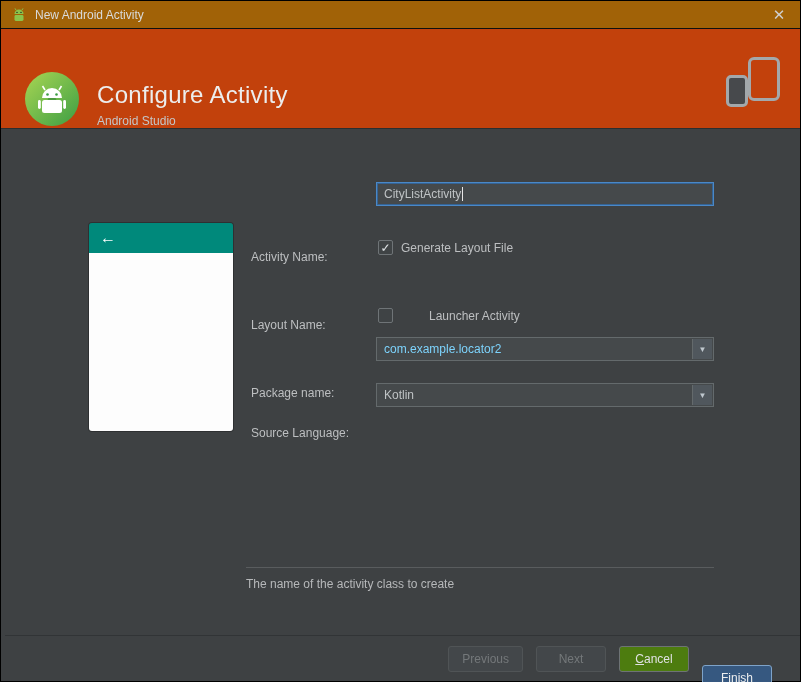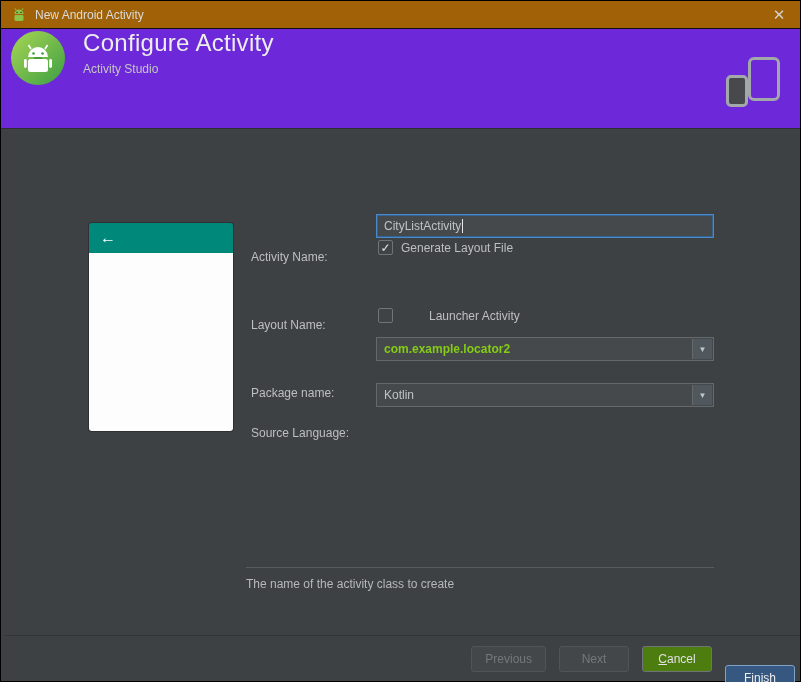--- a/index.html
+++ b/index.html
@@ -8,21 +8,21 @@
 
   .window { position:relative; width:801px; height:682px; background:#3e4143; border:1px solid #000; }
 
   
   .titlebar { height:28px; background:#a16207; display:flex; align-items:center; padding:0 10px;
               color:#d9dadb; font-size:12px; border-bottom:1px solid #101010; }
   .titlebar .app-icon { width:16px; height:16px; margin-right:8px; flex:0 0 auto; }
   .titlebar .close { margin-left:auto; color:#d0d0d0; font-size:15px; width:22px; text-align:center; cursor:pointer; }
 
   
-  .header { height:100px; background:#6d28d9; display:flex; align-items:flex-start; padding:0 6px;
+  .header { height:100px; background:#c2410c; display:flex; align-items:flex-end; padding:0 20px;
             border-bottom:1px solid #2c2e30; position:relative; }
   .logo { width:58px; height:58px; margin:0 16px 0 2px; flex:0 0 auto; }
   .header-title { color:#eceded; font-size:24px; font-weight:400; letter-spacing:.3px; }
   .header-subtitle { color:#c4c6c8; font-size:12px; margin-top:5px; }
   .device-icon { position:absolute; right:20px; top:28px; width:54px; height:48px; }
   .device-icon .tablet { position:absolute; right:0; top:0; width:32px; height:44px;
                          border:3px solid #a3a8ab; border-radius:6px; }
   .device-icon .phone  { position:absolute; left:0; bottom:-2px; width:22px; height:32px;
                          border:3px solid #a3a8ab; border-radius:5px; background:#47494c; }
 
@@ -38,38 +38,38 @@
   .preview-body { height:178px; background:#fdfdfd; }
 
   
   .flabel { position:absolute; color:#bdbfc1; font-size:12px;margin-top:44px; }
   .field { position:absolute; left:375px; width:338px; height:24px; background:#45494b;
            border:1px solid #646a6c; color:#bfc3c5; font-size:12px; display:flex;
            align-items:center; padding:0 7px; }
   .field.focused { border:1px solid #4a88c7; box-shadow:0 0 0 1px #356394 inset; }
   .caret { display:inline-block; width:1px; height:14px; background:#e6e6e6; margin-left:1px; }
   .combo { padding-right:24px; }
-  .combo .dim { color:#84cc16;font-weight:bold; }
+  .combo .dim { color:#7dd3fc; }
   .combo-arrow { position:absolute; right:1px; top:1px; bottom:1px; width:20px; background:#50575d;
                  border-left:1px solid #646a6c; display:flex; align-items:center; justify-content:center;
                  color:#bfc7ce; font-size:8px; cursor:pointer; }
 
   .checkbox-row { position:absolute; display:flex; align-items:center; gap:8px; }
   .checkbox { width:15px; height:15px; background:#3f4345; border:1px solid #6f7477; border-radius:2px;
               display:flex; align-items:center; justify-content:center; color:#dfe3e6;
               font-size:12px; line-height:1; cursor:pointer; }
   .checkbox-label { color:#bdbfc1; font-size:12px; }
 
   .divider { position:absolute; left:245px; top:437px; width:468px; height:1px; background:#595c5e; }
   .help-text { position:absolute; left:245px; top:447px; font-size:12px; color:#b6b8ba; }
 
   
   .footer { position:absolute; left:4px; right:0; bottom:0; height:46px; background:#3e4143;
             border-top:1px solid #313436; display:flex; align-items:center;
-            justify-content:flex-end; gap:13px; padding-right:5px; }
+            justify-content:flex-end; gap:13px; padding-right:28px; }
   .btn { height:26px; min-width:70px; padding:0 13px; font-size:12px; border-radius:3px;
          background:#4c5052; border:1px solid #5e6264; color:#c0c2c4; cursor:pointer;
          font-family:"Liberation Sans",sans-serif; }
   .btn.disabled { color:#74787a; border-color:#505456; background:#43474a; cursor:default; }
   .btn.cancel { background:#4d7c0f; border-color:#6e7375; color:#e0e2e3; }
   .btn.finish { background:#365880; border-color:#7ea3c9; color:#ebedee;margin-top:39px; }
   .btn.mnemonic::first-letter { text-decoration:underline; }
 </style>
 </head>
 <body>
@@ -103,39 +103,39 @@
       <line x1="22" y1="20" x2="19.5" y2="16" stroke="#ffffff" stroke-width="1.6"></line>
       <line x1="36" y1="20" x2="38.5" y2="16" stroke="#ffffff" stroke-width="1.6"></line>
       <circle cx="24.5" cy="24.5" r="1.3" fill="#3c9e44"></circle>
       <circle cx="33.5" cy="24.5" r="1.3" fill="#3c9e44"></circle>
       <rect x="19" y="30" width="20" height="13" rx="2.5" fill="#ffffff"></rect>
       <rect x="15" y="30" width="2.8" height="9" rx="1.4" fill="#ffffff"></rect>
       <rect x="40.2" y="30" width="2.8" height="9" rx="1.4" fill="#ffffff"></rect>
     </svg>
     <div>
       <div class="header-title">Configure Activity</div>
-      <div class="header-subtitle">Activity Studio</div>
+      <div class="header-subtitle">Android Studio</div>
     </div>
     <div class="device-icon">
       <div class="tablet"></div>
       <div class="phone"></div>
     </div>
   </div>
 
   <div class="content">
 
     <div class="preview">
       <div class="preview-header">
         <span class="back">←</span>
       </div>
       <div class="preview-body"></div>
     </div>
 
     <div class="flabel" style="left:250px; top:76px;">Activity Name:</div>
-    <div class="field focused" style="top:84px;">
+    <div class="field focused" style="top:52px;">
       <span>CityListActivity</span>
       <span class="caret"></span>
     </div>
 
     <div class="checkbox-row" style="left:377px; top:110px;">
       <span class="checkbox">
         <span>✓</span>
       </span>
       <span class="checkbox-label">Generate Layout File</span>
     </div>

